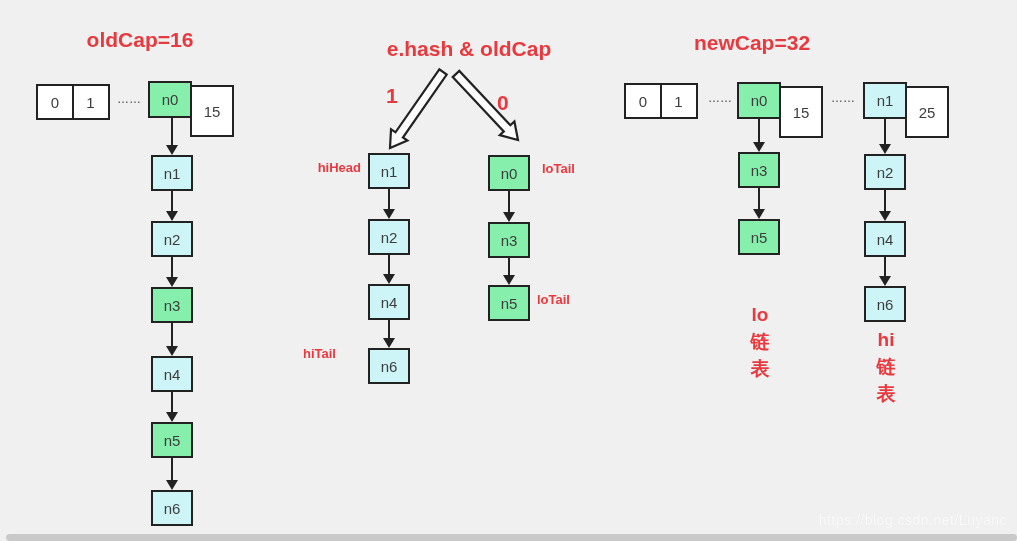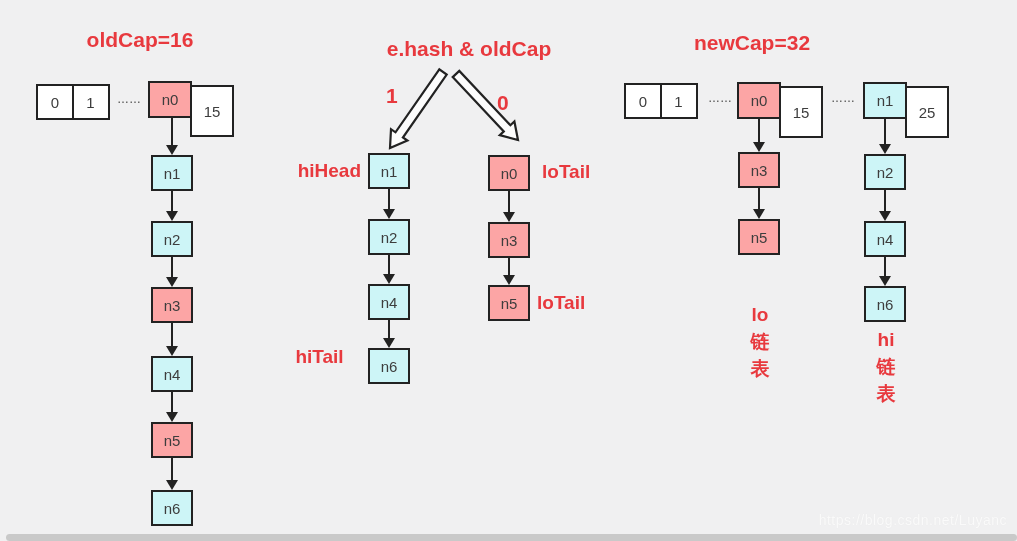--- a/index.html
+++ b/index.html
@@ -7,21 +7,21 @@
     width:1017px;height:541px;position:relative;overflow:hidden;
     background:#f0f0f1;
     font-family:"Liberation Sans","DejaVu Sans",sans-serif;
   }
   .abs{position:absolute;}
   .title{
     position:absolute;color:#e8393e;font-weight:700;font-size:21px;
     transform:translateX(-50%);white-space:nowrap;
   }
   .rlabel{
-    position:absolute;color:#e8393e;font-weight:700;font-size:19px;white-space:nowrap;
+    position:absolute;color:#e8393e;font-weight:700;font-size:13px;white-space:nowrap;
   }
   .branch-num{position:absolute;color:#e8393e;font-weight:700;font-size:21px;}
   .node{
     position:absolute;width:42px;height:36px;box-sizing:border-box;
     border:2.5px solid #222;display:flex;align-items:center;justify-content:center;
     font-size:15px;color:#3d3d3d;
   }
   .acell{
     width:38px;height:36px;box-sizing:border-box;border:2.5px solid #222;
     display:flex;align-items:center;justify-content:center;font-size:15px;color:#3d3d3d;
@@ -33,21 +33,21 @@
   .bucket-group .front{
     position:absolute;left:0;top:0;width:44px;height:37px;z-index:2;
     box-sizing:border-box;border:2.5px solid #222;
     display:flex;align-items:center;justify-content:center;font-size:15px;color:#3d3d3d;
   }
   .bucket-group .back{
     position:absolute;left:42px;top:4px;width:44px;height:52px;z-index:1;
     box-sizing:border-box;border:2.5px solid #222;background:#fff;
     display:flex;align-items:center;justify-content:center;font-size:15px;color:#3d3d3d;
   }
-  .pink{background:#fca5a5;}
+  .pink{background:#86efac;}
   .cyan{background:#cdf5f7;}
   .dots{position:absolute;font-size:12px;color:#444;letter-spacing:0px;white-space:nowrap;}
   .conn{
     position:absolute;width:14px;display:flex;flex-direction:column;align-items:center;
   }
   .conn .shaft{width:2.5px;flex:1;background:#222;}
   .conn .head{
     width:0;height:0;margin-top:-1px;
     border-left:6px solid transparent;border-right:6px solid transparent;
     border-top:10px solid #222;

